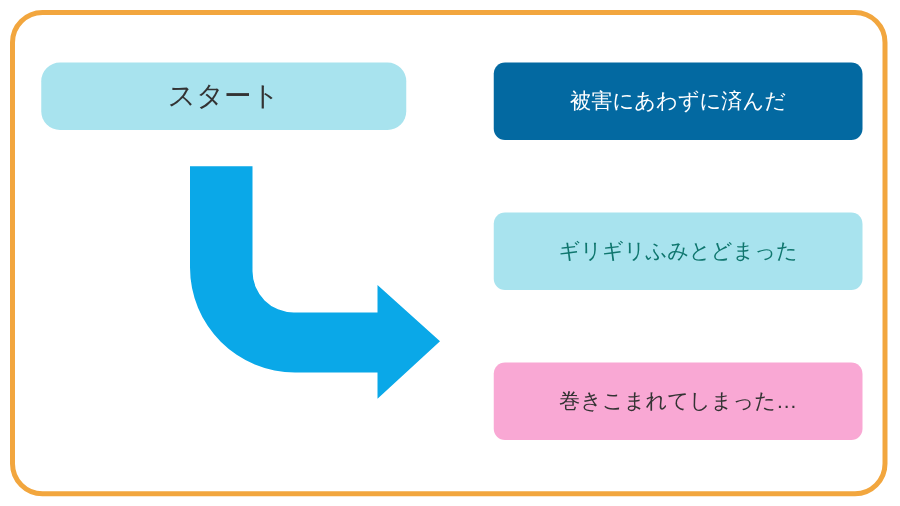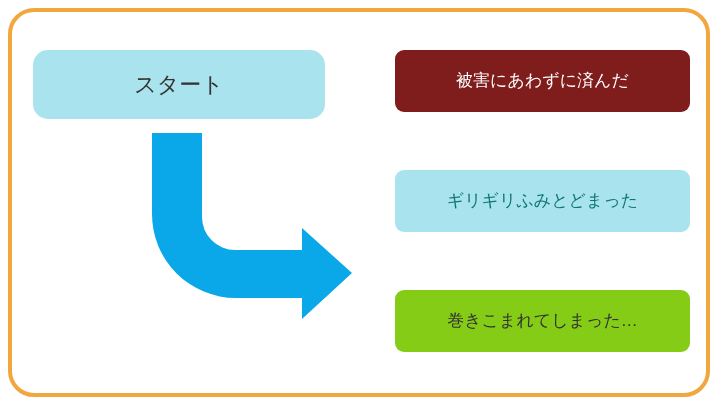--- a/index.html
+++ b/index.html
@@ -32,21 +32,21 @@
     align-items: center;
     justify-content: center;
     box-sizing: border-box;
     text-align: center;
     line-height: 1.25;
   }
   .start-box {
     left: 33px;
     top: 50px;
     width: 292px;
-    height: 69px;
+    height: 54px;
     border-radius: 15px;
     font-size: 22px;
   }
   .outcome {
     left: 395px;
     width: 295px;
     height: 62px;
     border-radius: 9px;
     font-size: 17px;
   }
@@ -68,19 +68,19 @@
 <div class="canvas">
 
   <div class="frame" style="border-color: rgb(242, 166, 62);"></div>
 
   <div class="node start-box" style="background-color: rgb(168, 227, 238); color: rgb(51, 51, 51);">スタート</div>
 
   <svg class="arrow-svg" viewBox="0 0 720 405" aria-hidden="true">
     <path d="M 152 133 H 202 V 217 A 33 33 0 0 0 235 250 H 302 V 228 L 352 273 L 302 319 V 298 H 236 A 84 84 0 0 1 152 214 Z" fill="#0aa8e8"></path>
   </svg>
 
-  <div class="node outcome outcome-0" style="background-color: #7f1d1d; color: rgb(255, 255, 255);">被害にあわずに済んだ</div>
+  <div class="node outcome outcome-0" style="background-color: #0369a1; color: rgb(255, 255, 255);">被害にあわずに済んだ</div>
 
   <div class="node outcome outcome-1" style="background-color: rgb(168, 227, 238); color: #0f766e;">ギリギリふみとどまった</div>
 
-  <div class="node outcome outcome-2" style="background-color: #84cc16; color: rgb(51, 51, 51);">巻きこまれてしまった…</div>
+  <div class="node outcome outcome-2" style="background-color: #f9a8d4; color: rgb(51, 51, 51);">巻きこまれてしまった…</div>
 
 </div>
 
 </body></html>

